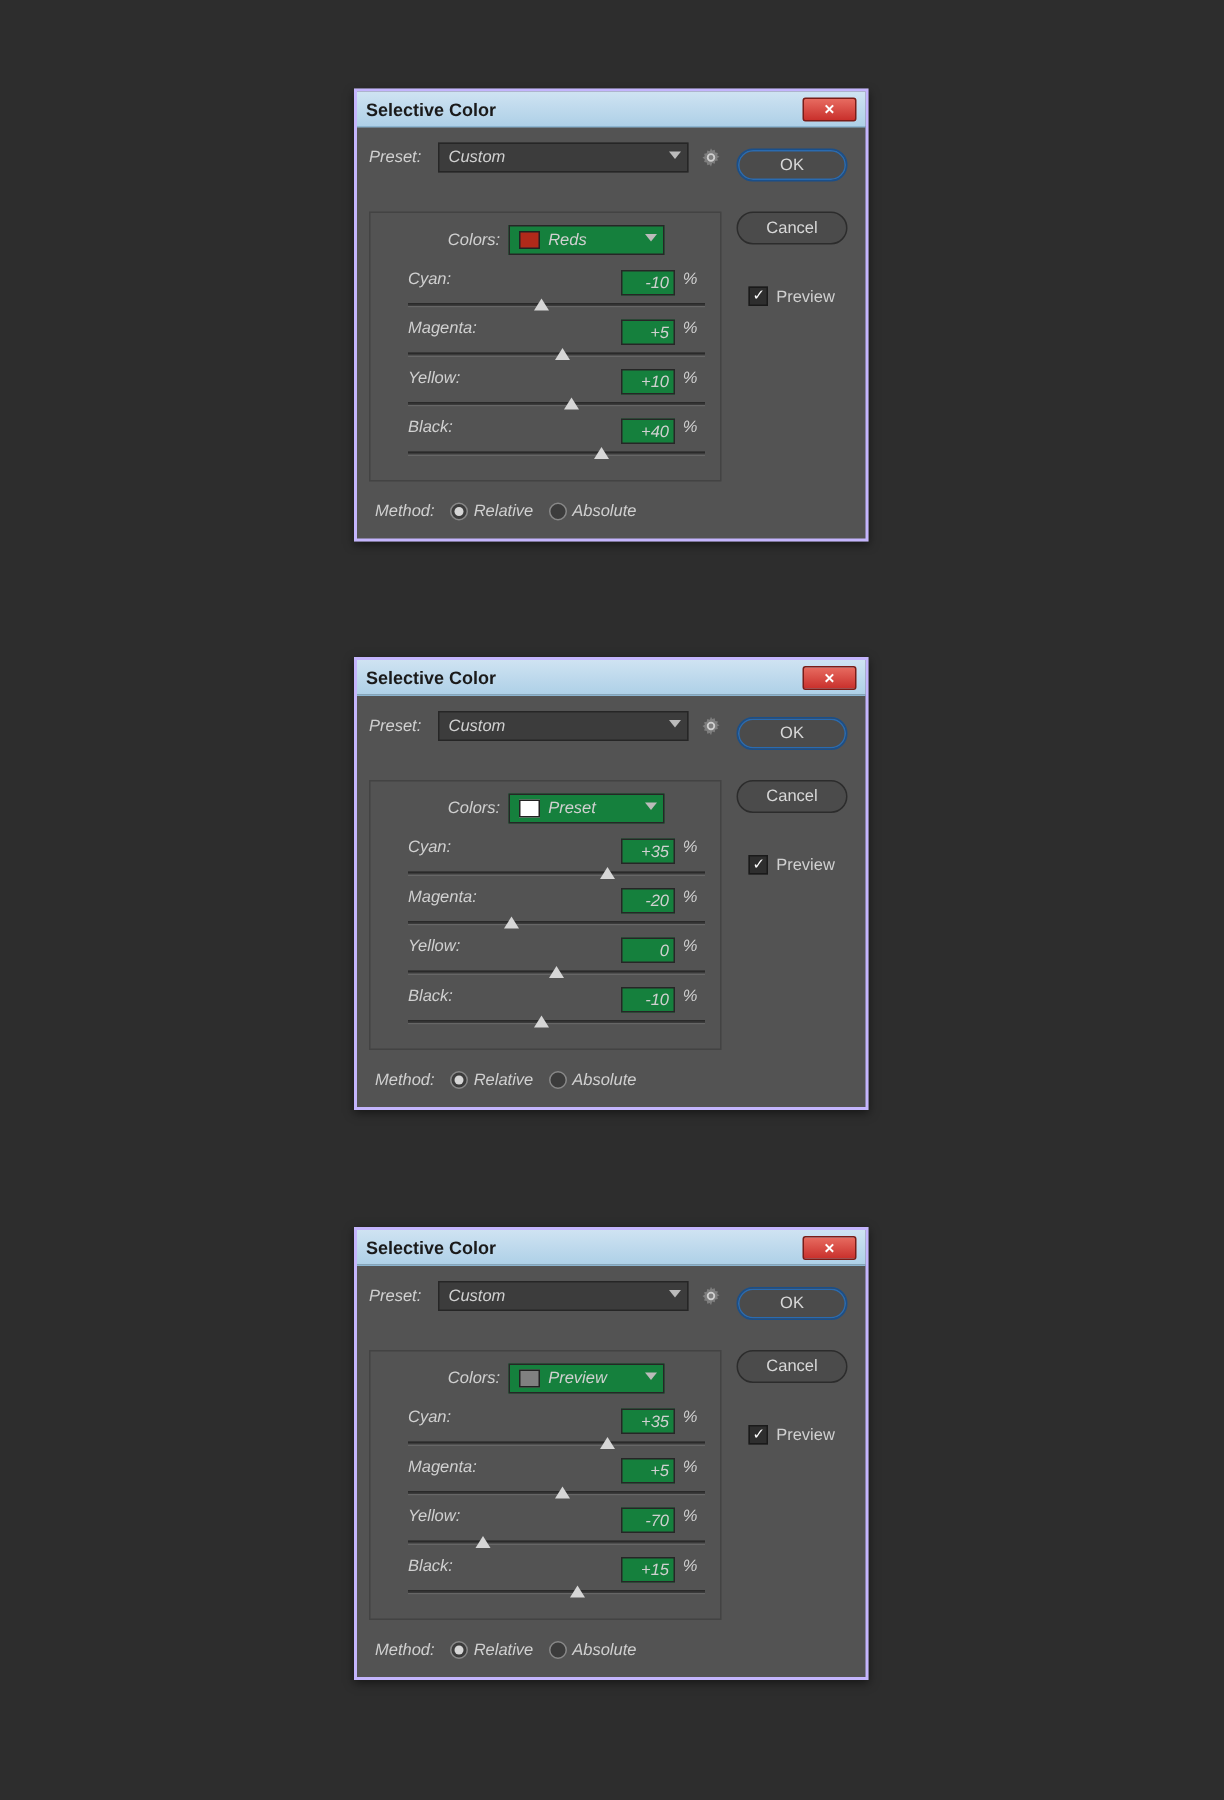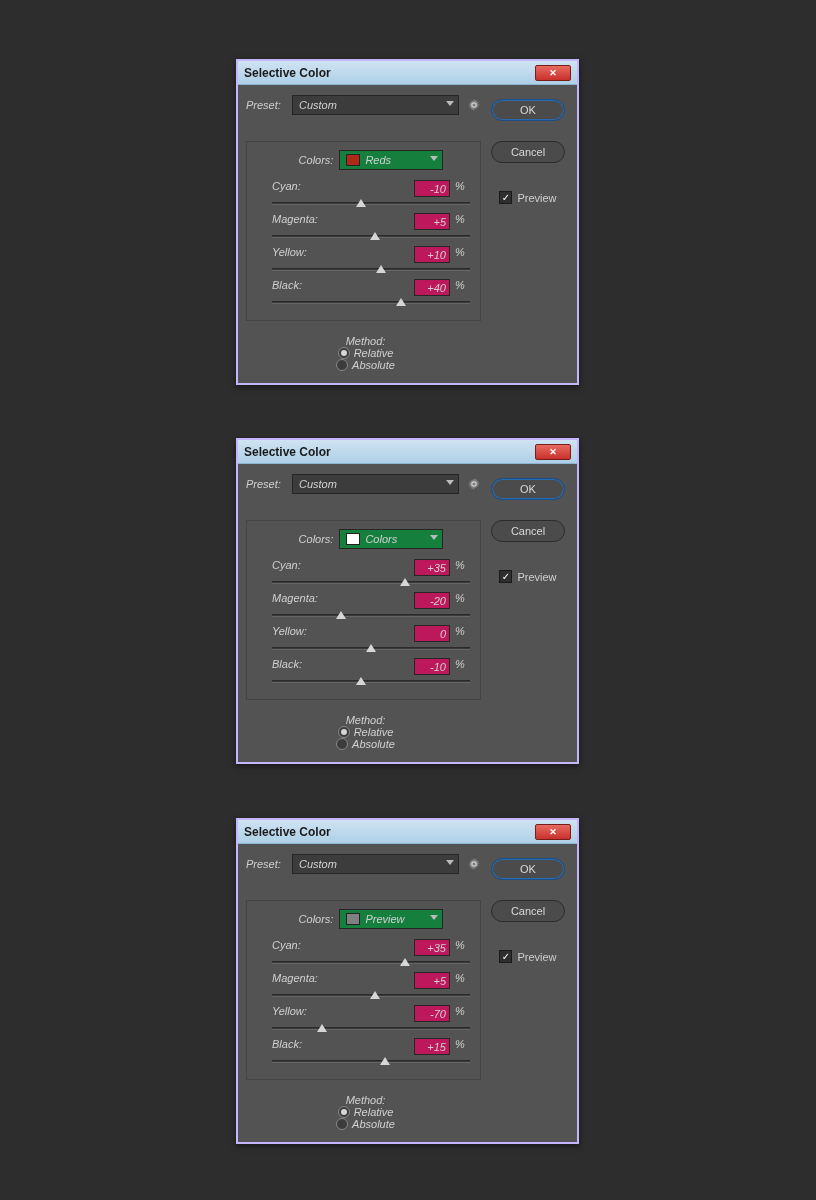--- a/index.html
+++ b/index.html
@@ -74,27 +74,27 @@
   }
   .colors-row { display:flex;align-items:center;justify-content:center;margin-bottom:10px;margin-top:-2px;}
   .colors-row label{ margin-right:6px;}
   .colors-dd { width: 104px;height:20px;background:#15803d;border:1px solid #262626;display:flex;align-items:center;padding:0 6px;position:relative;}
   .colors-dd .swatch{width:14px;height:12px;border:1px solid #222;margin-right:5px;}
   .colors-dd .chev{position:absolute;right:4px;top:5px;width:0;height:0;border-left:4px solid transparent;border-right:4px solid transparent;border-top:5px solid #bbb;}
   .slider-row { margin-bottom:4px;}
   .slider-row .labels{display:flex;align-items:flex-start;}
   .slider-row .lbl{flex:1;}
   .num-input{
-    width:36px;height:17px;background:#be185d;border:1px solid #262626;color:#d0d0d0;
+    width:36px;height:17px;background:#15803d;border:1px solid #262626;color:#d0d0d0;
     text-align:right;padding:0 3px;font-size:11px;display:flex;align-items:center;justify-content:flex-end;
   }
   .pct{width:20px;text-align:center;}
   .track{height:3px;background:#3a3a3a;border-top:1px solid #2a2a2a;border-bottom:1px solid #666;margin:5px 0 8px 0;position:relative;}
   .thumb{position:absolute;top:-4px;width:0;height:0;border-left:5px solid transparent;border-right:5px solid transparent;border-bottom:8px solid #d6d6d6;transform:translateX(-5px);}
-  .method-row{display:flex;align-items:center;margin-top:14px;padding-left:4px;flex-direction:column;}
+  .method-row{display:flex;align-items:center;gap:10px;margin-top:14px;padding-left:4px;}
   .radio{display:flex;align-items:center;gap:4px;}
   .radio-circle{width:12px;height:12px;border-radius:50%;border:1px solid #888;background:#3c3c3c;display:flex;align-items:center;justify-content:center;}
   .radio-circle.sel::after{content:"";width:6px;height:6px;border-radius:50%;background:#d6d6d6;}
   .btn{
     width:74px;height:22px;border-radius:11px;border:1px solid #2c2c2c;background:#4b4b4b;
     display:flex;align-items:center;justify-content:center;color:#d8d8d8;font-size:11px;
   }
   .btn.primary{border:1px solid #1a4f8a; box-shadow: inset 0 0 0 1px #2a6bb0;}
   .checkbox-row{display:flex;align-items:center;gap:5px;margin-top:8px;}
   .chk{width:13px;height:13px;background:#2e2e2e;border:1px solid #1a1a1a;display:flex;align-items:center;justify-content:center;color:#fff;font-size:10px;line-height:1;}
@@ -225,21 +225,21 @@
                 <path d="M7 0.8l.8 1.6 1.7-.5.3 1.8 1.8.3-.5 1.7 1.6.8-1.6.8.5 1.7-1.8.3-.3 1.8-1.7-.5L7 13.2l-.8-1.6-1.7.5-.3-1.8-1.8-.3.5-1.7L1.3 7l1.6-.8-.5-1.7 1.8-.3.3-1.8 1.7.5z" fill="#cfcfcf" opacity=".35"></path>
               </g>
             </svg>
           </span>
       </div>
       <div class="fieldset">
         <div class="colors-row">
           <label>Colors:</label>
           <div class="colors-dd">
             <span class="swatch" style="background:#ffffff"></span>
-            <span>Colors</span>
+            <span>Preset</span>
             <span class="chev"></span>
           </div>
         </div>
 
     <div class="slider-row">
       <div class="labels">
         <span class="lbl">Cyan:</span>
         <span class="num-input">+35</span>
         <span class="pct">%</span>
       </div>

